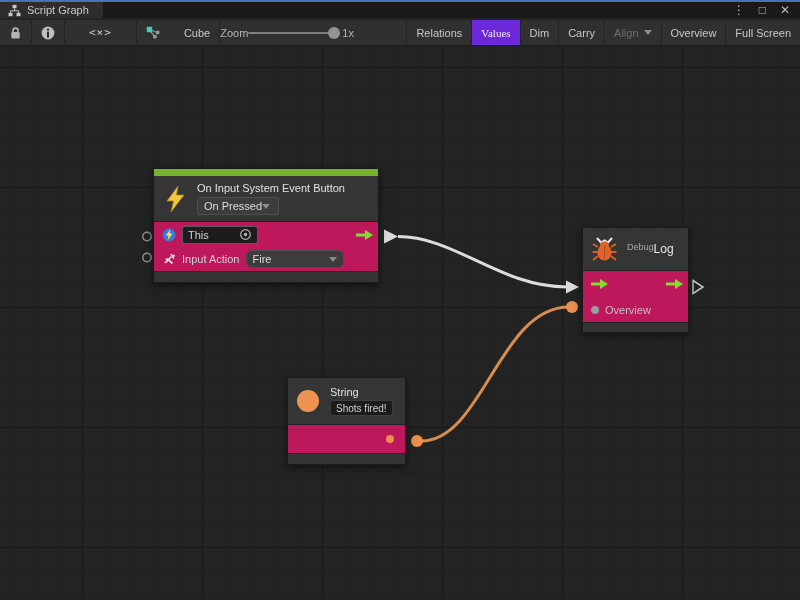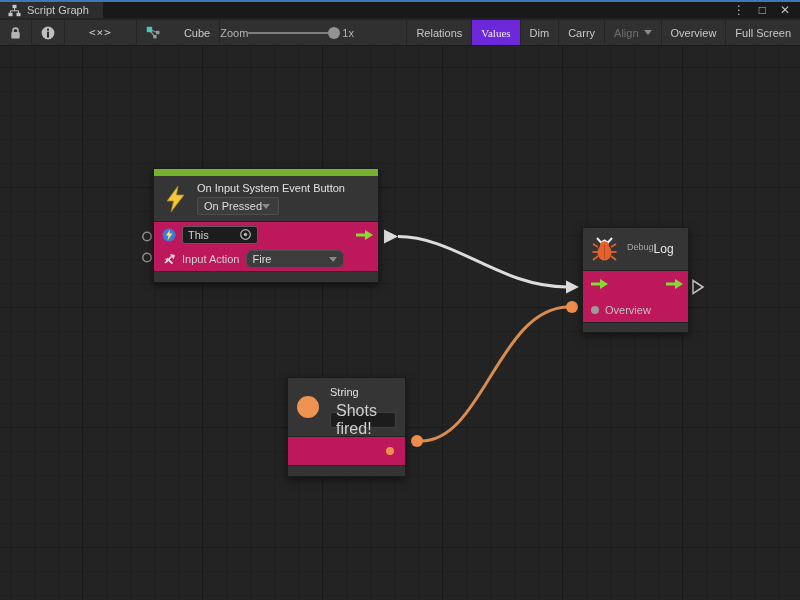--- a/index.html
+++ b/index.html
@@ -257,21 +257,21 @@
       </div>
     </div>
     <div class="node-footer" style="height:10px;"></div>
   </div>
 
   <div class="node" style="left:287px; top:377px; width:119px;">
     <div class="node-header" style="padding:8px 9px; gap:11px;">
       <span style="width:22px; height:22px; border-radius:50%; background:#EF9352; flex:none;"></span>
       <div style="display:flex; flex-direction:column; gap:2px;">
         <span style="color:#E2E2E2;">String</span>
-        <div class="vfield" style="border-color:#3F3F3F; height:16px; font-size:16px; width:fit-content;margin-top:12px;">
+        <div class="vfield" style="border-color:#3F3F3F; height:16px; font-size:10px; width:fit-content;">
           <span>Shots fired!</span>
         </div>
       </div>
     </div>
     <div class="node-body">
       <div class="hrow" style="height:28px;">
         <span class="mini-dot" style="background:#EE8E4C; position:absolute; right:11px;"></span>
       </div>
     </div>
     <div class="node-footer"></div>

